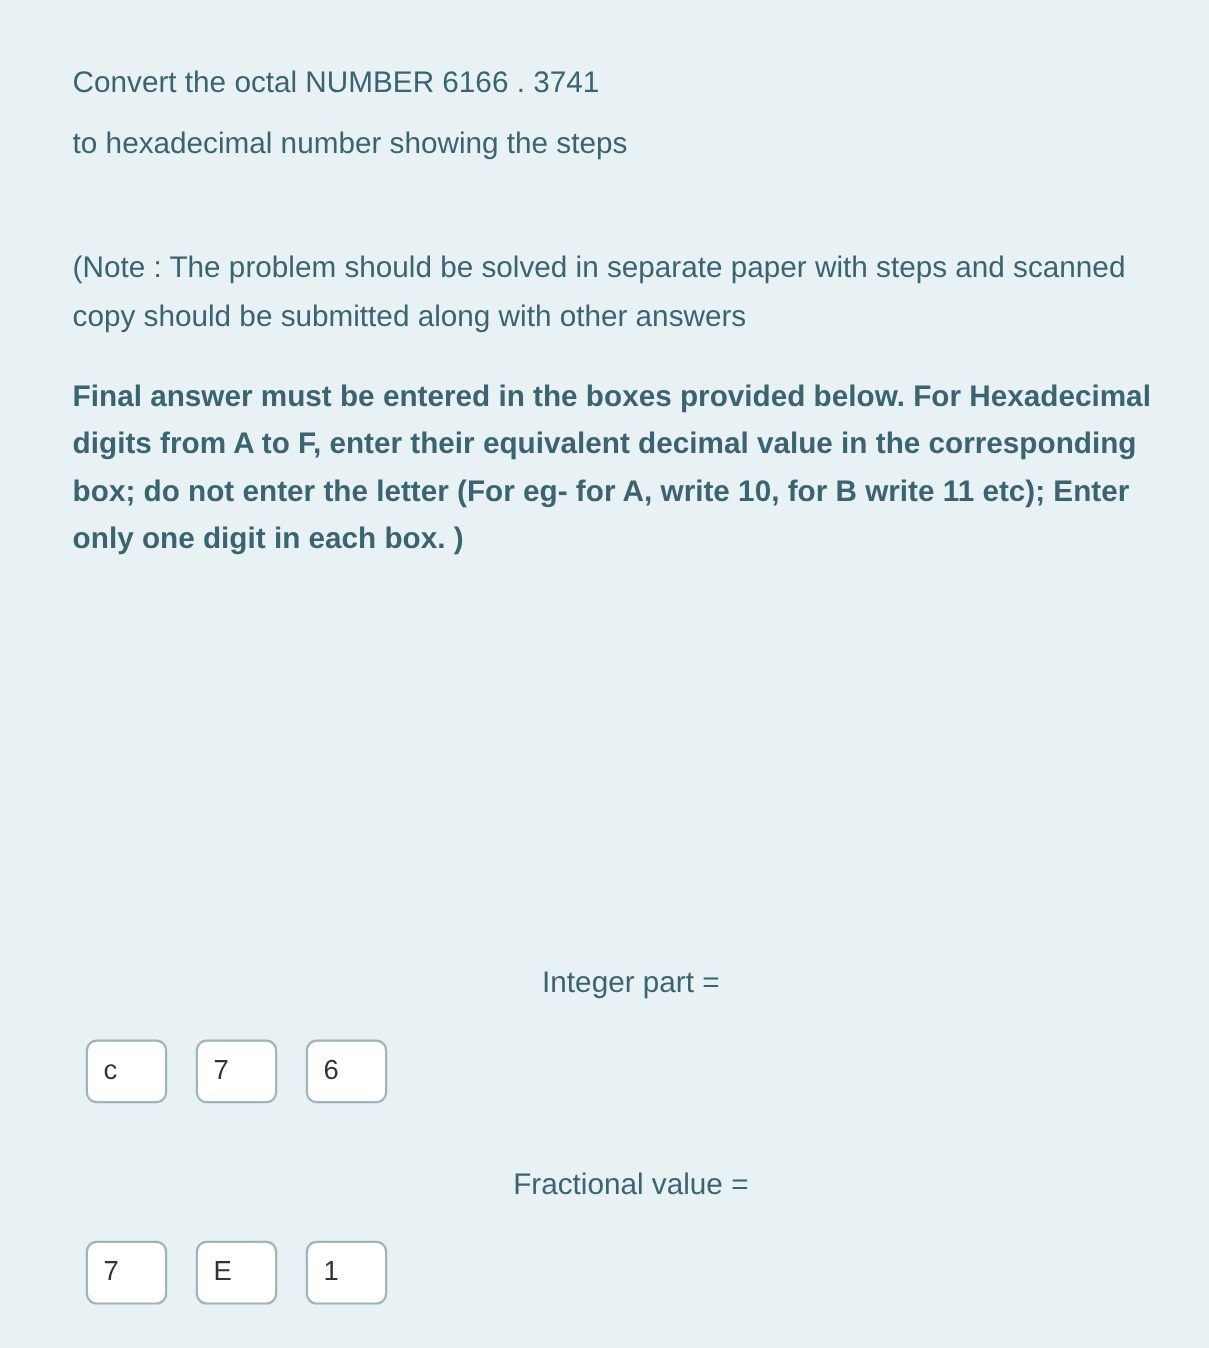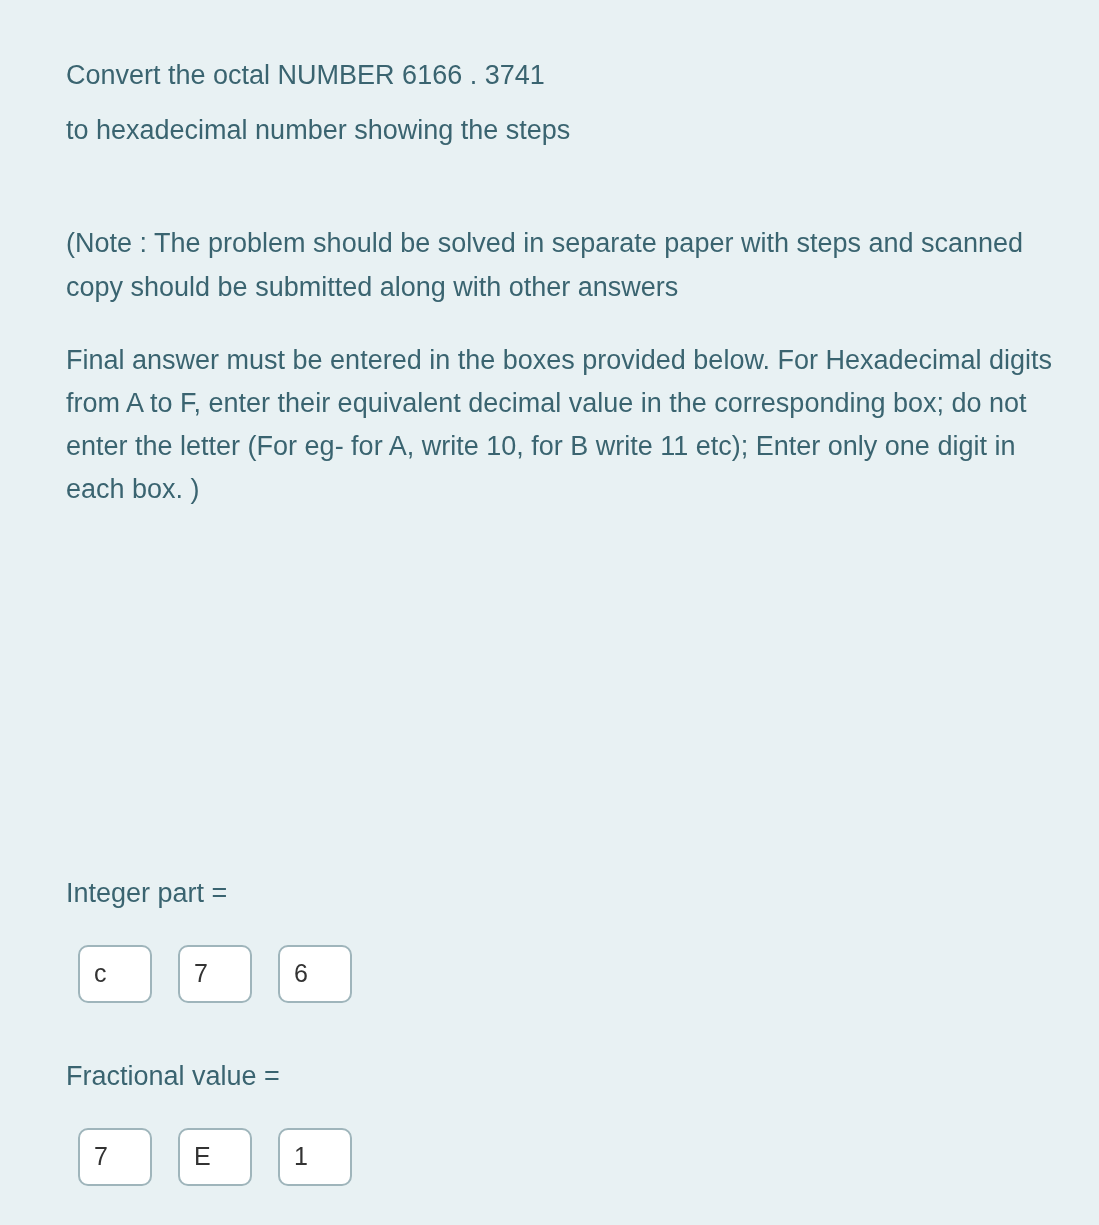--- a/index.html
+++ b/index.html
@@ -21,23 +21,25 @@
       margin-bottom: 10px;
     }
     .question-line-2 {
       margin-bottom: 70px;
     }
     .note-paragraph {
       margin-bottom: 30px;
     }
     .instruction-paragraph {
       margin-bottom: 360px;
+      font-weight: bold;
     }
     .section-label {
       margin-bottom: 18px;
+      text-align: center;
     }
     .input-row {
       display: flex;
       gap: 2px;
       margin-bottom: 40px;
     }
     .digit-input {
       width: 74px;
       height: 58px;
       border: 2px solid #9fb5bb;

